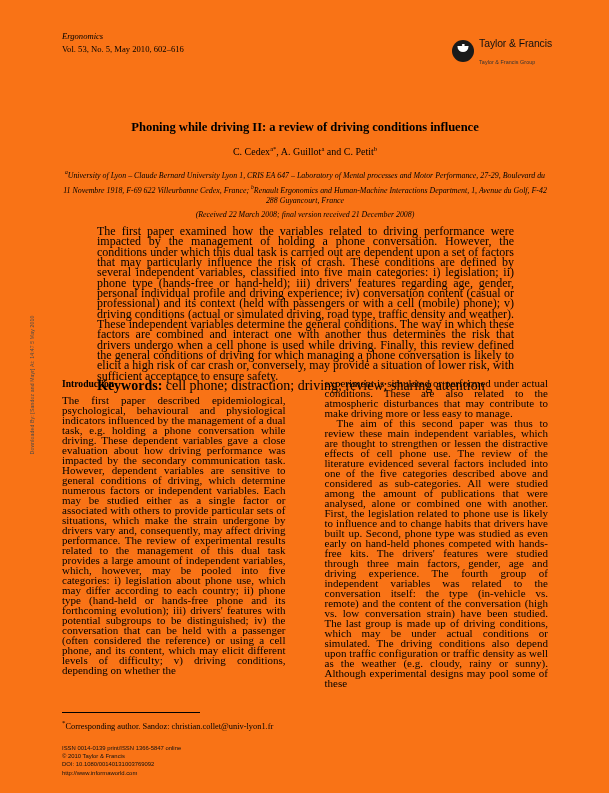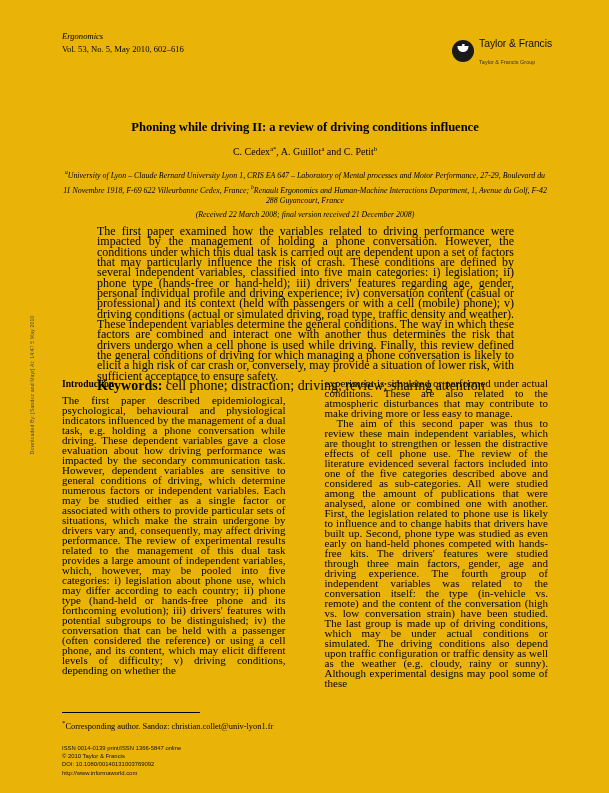--- a/index.html
+++ b/index.html
@@ -8,21 +8,21 @@
     background: #ffffff;
   }
   body {
     font-family: "Liberation Serif", serif;
     color: #000000;
   }
   .page {
     position: relative;
     width: 609px;
     height: 793px;
-    background: #eab308;
+    background: #f97316;
     overflow: hidden;
     box-sizing: border-box;
   }
 
   
   .margin-stamp {
     position: absolute;
     left: -118px;
     top: 382px;
     width: 300px;

